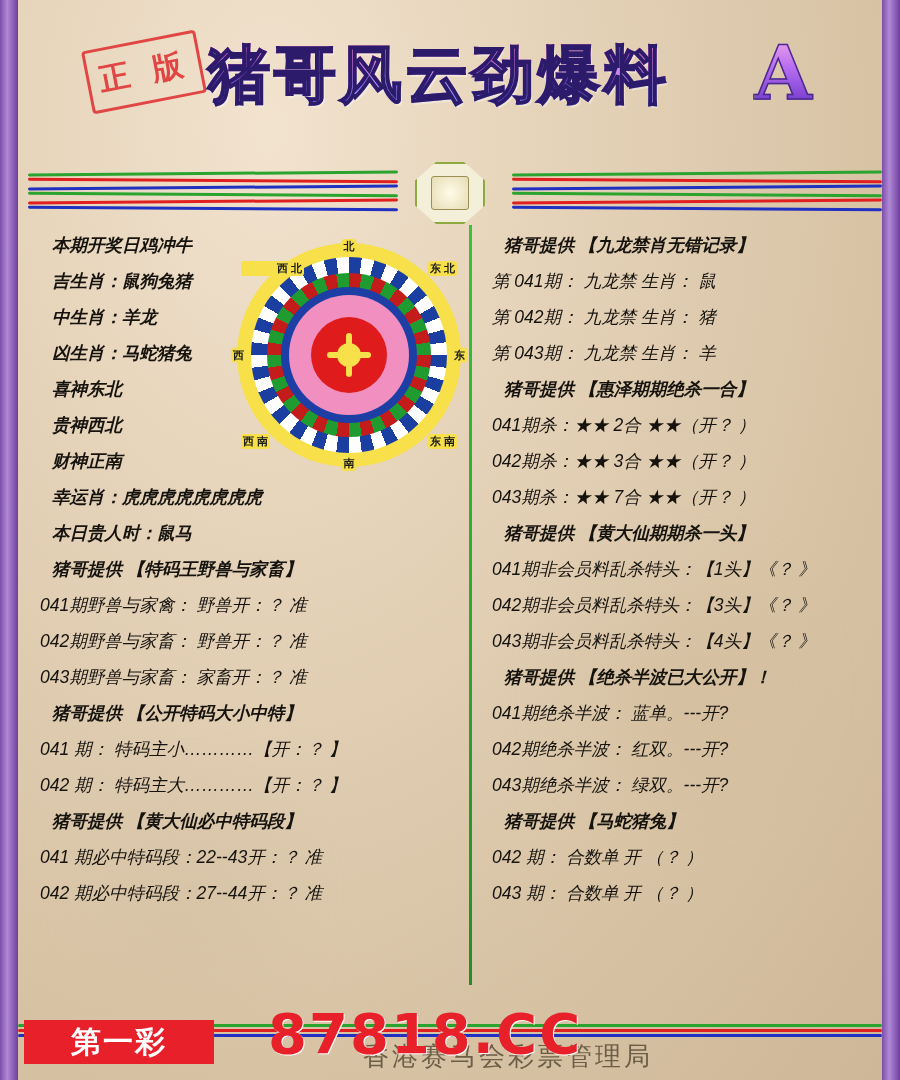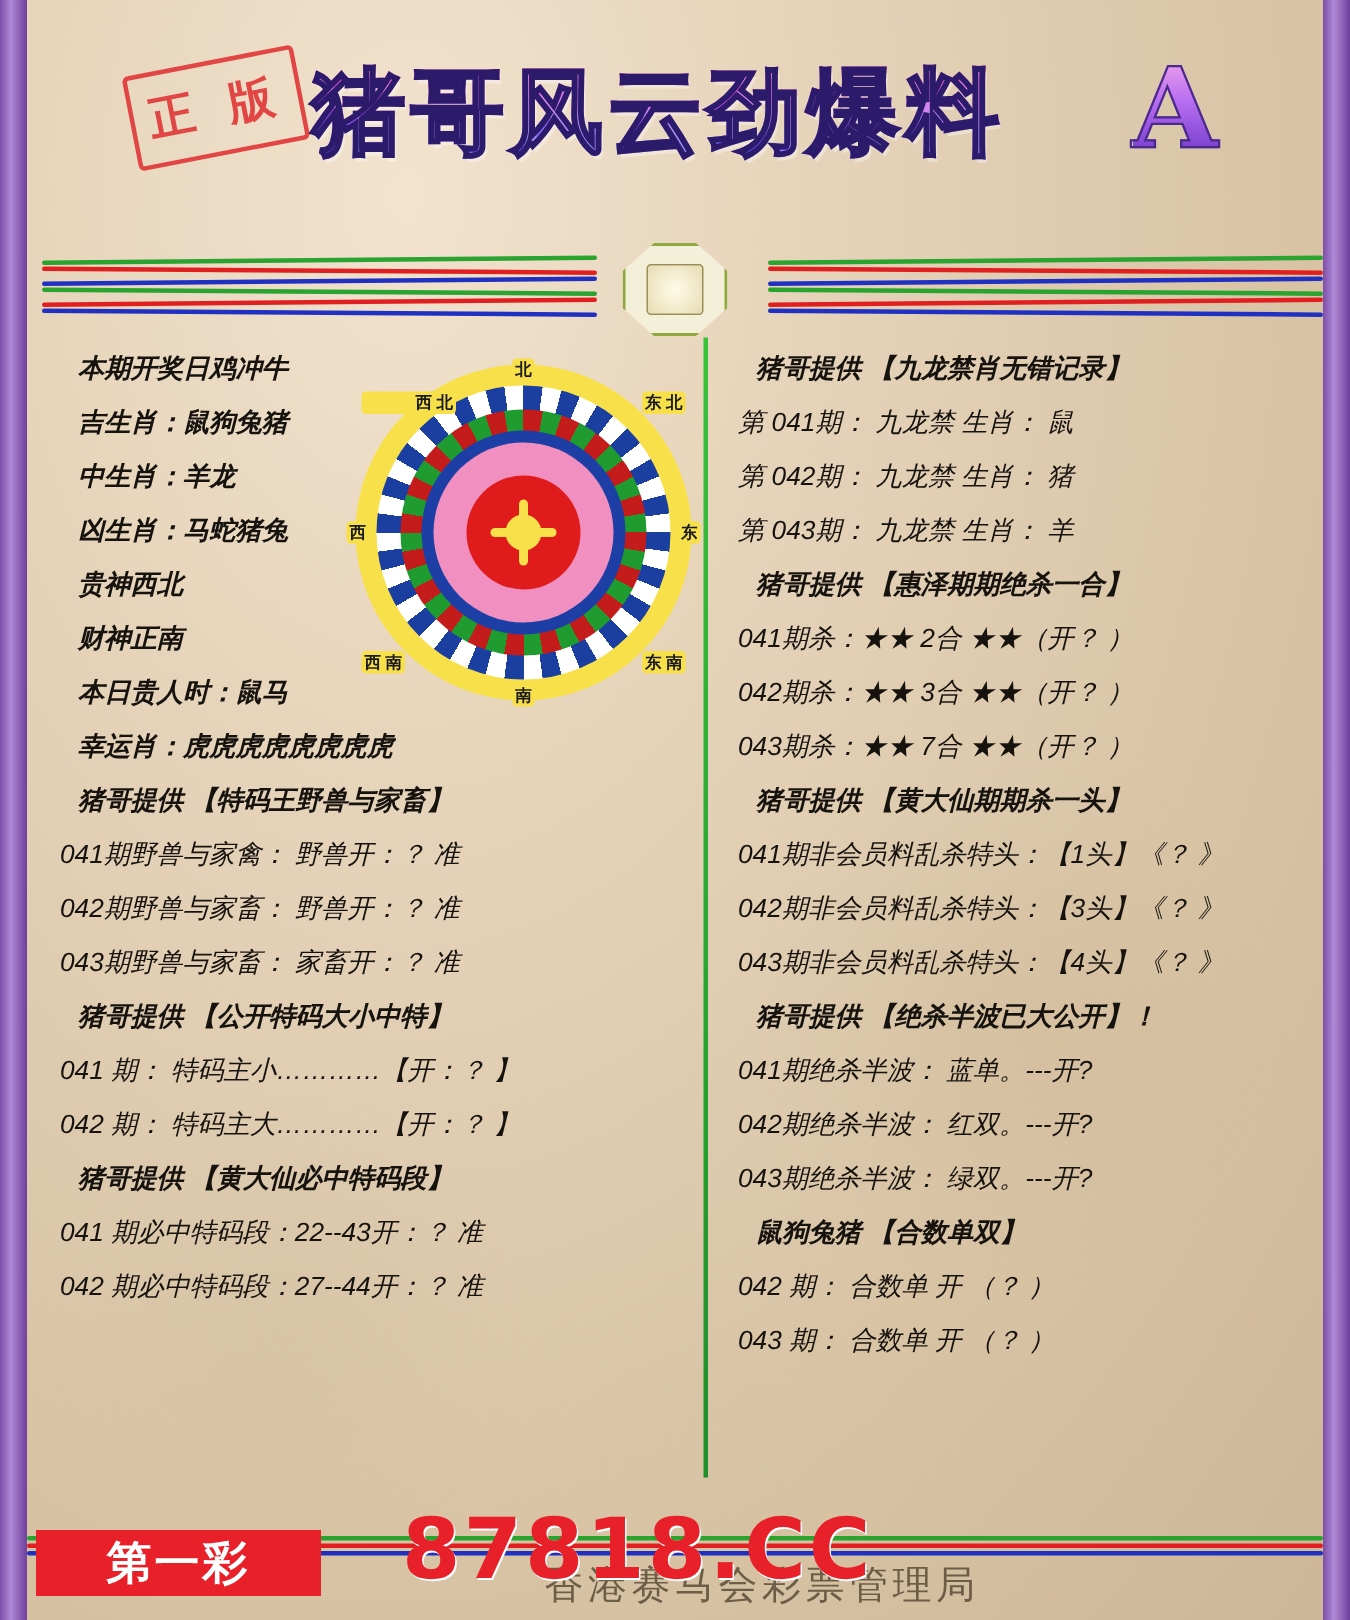--- a/index.html
+++ b/index.html
@@ -174,24 +174,25 @@
   <span class="dir dirSW">西 南</span>
   <span class="dir dirW">西</span>
   <span class="dir dirNW">西 北</span>
 </div>
 
 <div class="col left" id="col-left">
     <div class="row b indent">本期开奖日鸡冲牛</div>
     <div class="row b indent">吉生肖：鼠狗兔猪</div>
     <div class="row b indent">中生肖：羊龙</div>
     <div class="row b indent">凶生肖：马蛇猪兔</div>
+    <div class="row b indent">喜神东北</div>
     <div class="row b indent">贵神西北</div>
     <div class="row b indent">财神正南</div>
+    <div class="row b indent">幸运肖：虎虎虎虎虎虎虎虎</div>
     <div class="row b indent">本日贵人时：鼠马</div>
-    <div class="row b indent">幸运肖：虎虎虎虎虎虎虎虎</div>
     <div class="row b indent">猪哥提供 【特码王野兽与家畜】</div>
     <div class="row">041期野兽与家禽： 野兽开：？ 准</div>
     <div class="row">042期野兽与家畜： 野兽开：？ 准</div>
     <div class="row">043期野兽与家畜： 家畜开：？ 准</div>
     <div class="row b indent">猪哥提供 【公开特码大小中特】</div>
     <div class="row">041 期： 特码主小…………【开：？ 】</div>
     <div class="row">042 期： 特码主大…………【开：？ 】</div>
     <div class="row b indent">猪哥提供 【黄大仙必中特码段】</div>
     <div class="row">041 期必中特码段：22--43开：？ 准</div>
     <div class="row">042 期必中特码段：27--44开：？ 准</div>
@@ -206,21 +207,21 @@
     <div class="row">042期杀：★★ 3合 ★★（开？ ）</div>
     <div class="row">043期杀：★★ 7合 ★★（开？ ）</div>
     <div class="row b indent">猪哥提供 【黄大仙期期杀一头】</div>
     <div class="row">041期非会员料乱杀特头：【1头】《？ 》</div>
     <div class="row">042期非会员料乱杀特头：【3头】《？ 》</div>
     <div class="row">043期非会员料乱杀特头：【4头】《？ 》</div>
     <div class="row b indent">猪哥提供 【绝杀半波已大公开】！</div>
     <div class="row">041期绝杀半波： 蓝单。---开?</div>
     <div class="row">042期绝杀半波： 红双。---开?</div>
     <div class="row">043期绝杀半波： 绿双。---开?</div>
-    <div class="row b indent">鼠狗兔猪 【合数单双】</div>
+    <div class="row b indent">猪哥提供 【马蛇猪兔】</div>
     <div class="row">042 期： 合数单 开 （？ ）</div>
     <div class="row">043 期： 合数单 开 （？ ）</div>
   </div>
 
 <div class="footer">
   <div class="fbanner" id="fbanner">
       <div class="wave" style="top: 0px; left: 0px; width: 100%; background: rgb(42, 163, 47);"></div>
       <div class="wave" style="top: 5px; left: 0px; width: 100%; background: rgb(224, 32, 32);"></div>
       <div class="wave" style="top: 10px; left: 0px; width: 100%; background: rgb(32, 48, 192);"></div>
     </div>

